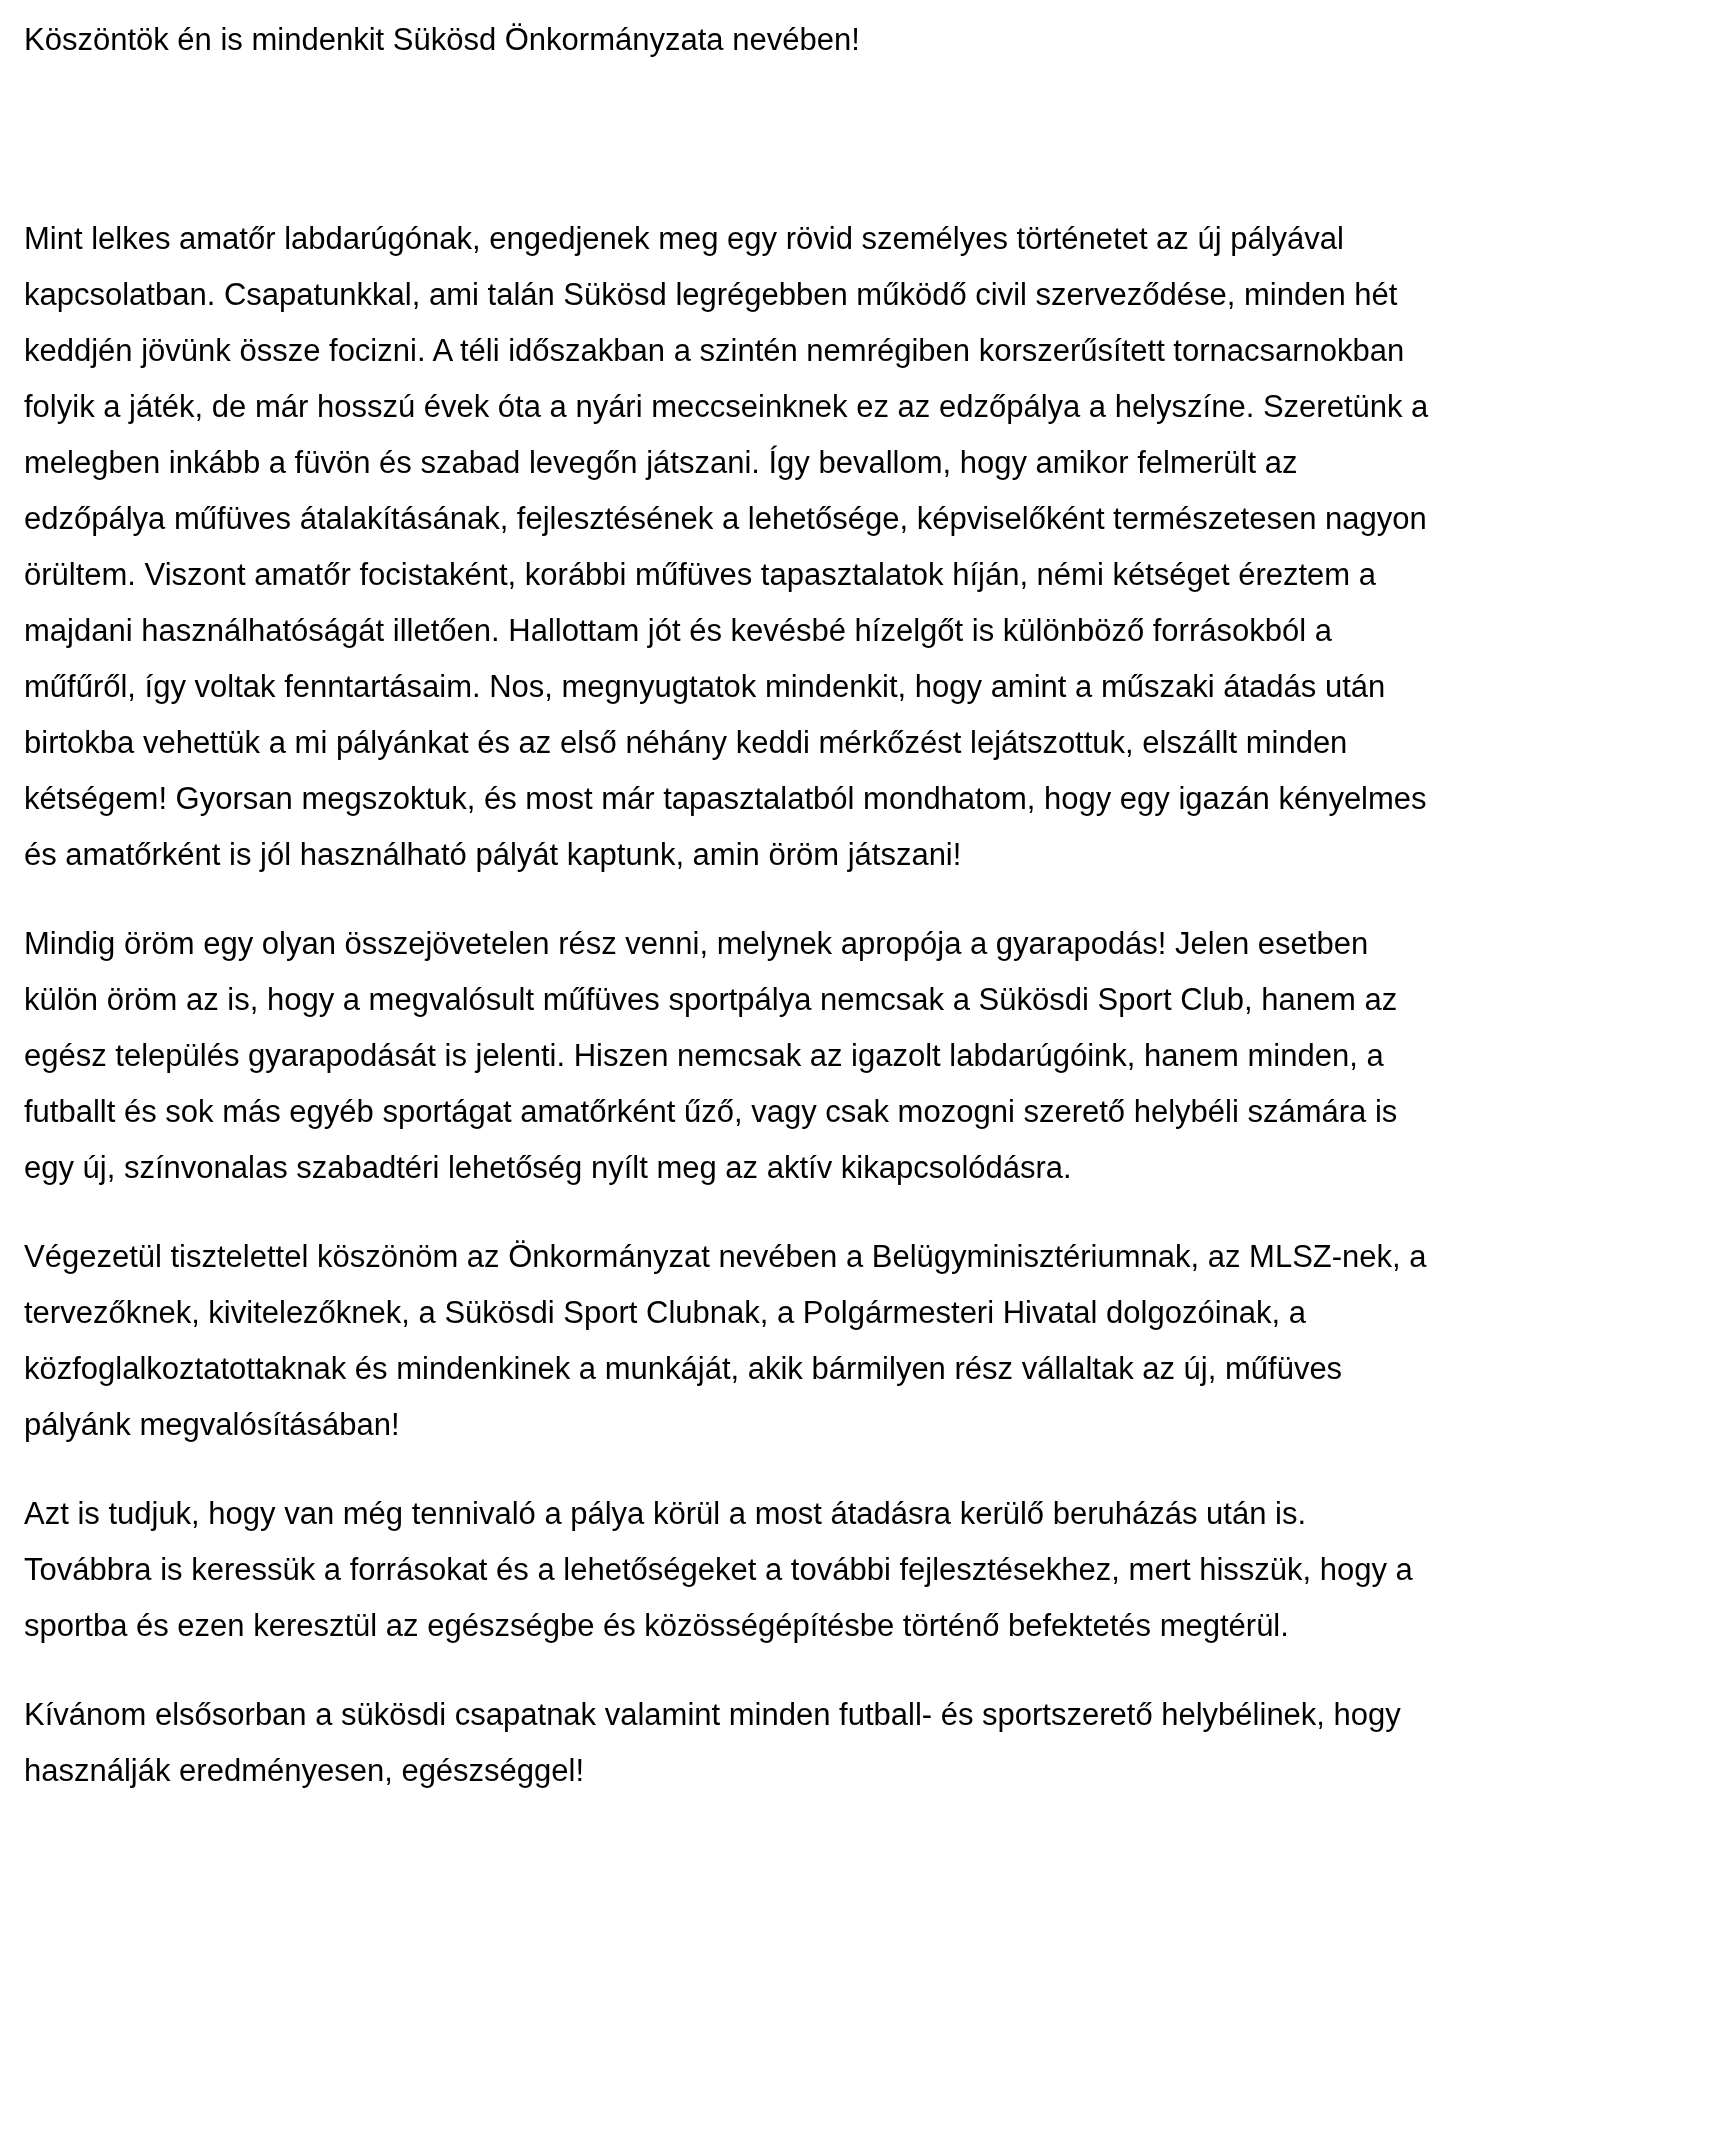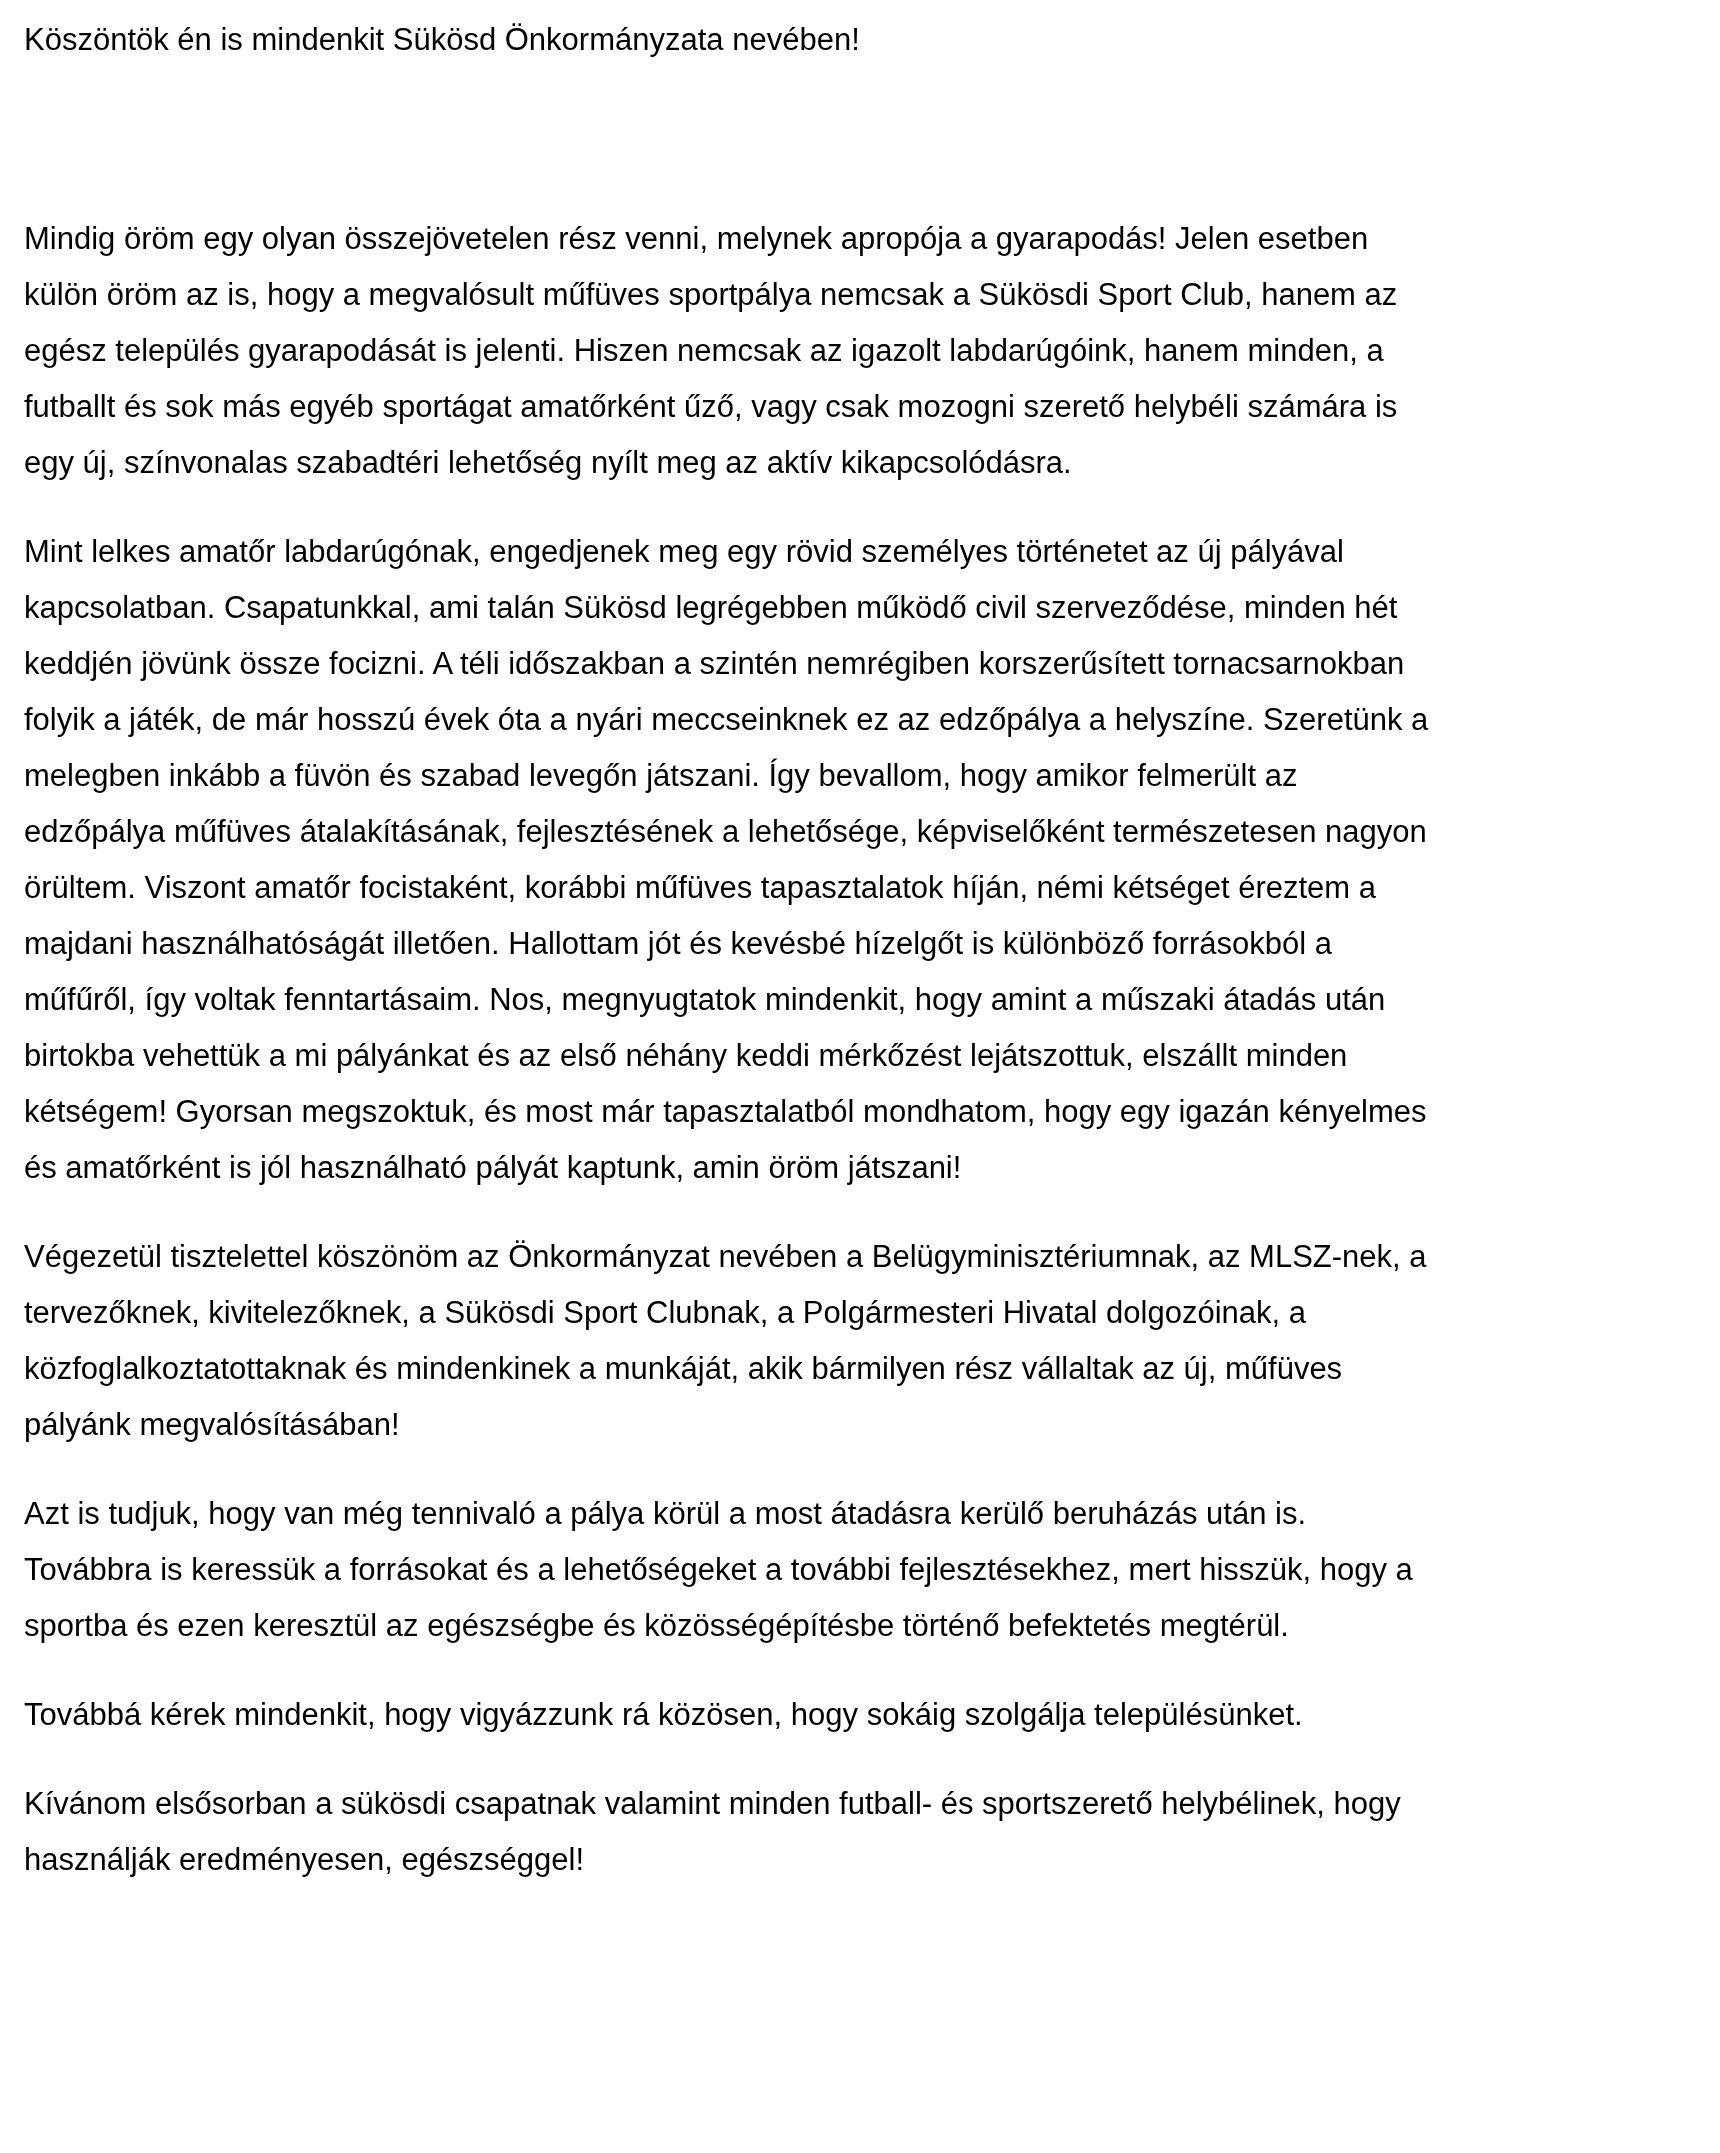--- a/index.html
+++ b/index.html
@@ -32,47 +32,46 @@
     margin: 0;
     white-space: pre-line;
   }
 </style>
 </head>
 <body>
 
 <div class="page">
   <p class="greeting">Köszöntök én is mindenkit Sükösd Önkormányzata nevében!</p>
 
-  <p class="para">Mindig öröm egy olyan összejövetelen rész venni, melynek apropója a gyarapodás! Jelen esetben
-külön öröm az is, hogy a megvalósult műfüves sportpálya nemcsak a Sükösdi Sport Club, hanem az
-egész település gyarapodását is jelenti. Hiszen nemcsak az igazolt labdarúgóink, hanem minden, a
-futballt és sok más egyéb sportágat amatőrként űző, vagy csak mozogni szerető helybéli számára is
-egy új, színvonalas szabadtéri lehetőség nyílt meg az aktív kikapcsolódásra.</p>
-
   <p class="para">Mint lelkes amatőr labdarúgónak, engedjenek meg egy rövid személyes történetet az új pályával
 kapcsolatban. Csapatunkkal, ami talán Sükösd legrégebben működő civil szerveződése, minden hét
 keddjén jövünk össze focizni. A téli időszakban a szintén nemrégiben korszerűsített tornacsarnokban
 folyik a játék, de már hosszú évek óta a nyári meccseinknek ez az edzőpálya a helyszíne. Szeretünk a
 melegben inkább a füvön és szabad levegőn játszani. Így bevallom, hogy amikor felmerült az
 edzőpálya műfüves átalakításának, fejlesztésének a lehetősége, képviselőként természetesen nagyon
 örültem. Viszont amatőr focistaként, korábbi műfüves tapasztalatok híján, némi kétséget éreztem a
 majdani használhatóságát illetően. Hallottam jót és kevésbé hízelgőt is különböző forrásokból a
 műfűről, így voltak fenntartásaim. Nos, megnyugtatok mindenkit, hogy amint a műszaki átadás után
 birtokba vehettük a mi pályánkat és az első néhány keddi mérkőzést lejátszottuk, elszállt minden
 kétségem! Gyorsan megszoktuk, és most már tapasztalatból mondhatom, hogy egy igazán kényelmes
 és amatőrként is jól használható pályát kaptunk, amin öröm játszani!</p>
 
+  <p class="para">Mindig öröm egy olyan összejövetelen rész venni, melynek apropója a gyarapodás! Jelen esetben
+külön öröm az is, hogy a megvalósult műfüves sportpálya nemcsak a Sükösdi Sport Club, hanem az
+egész település gyarapodását is jelenti. Hiszen nemcsak az igazolt labdarúgóink, hanem minden, a
+futballt és sok más egyéb sportágat amatőrként űző, vagy csak mozogni szerető helybéli számára is
+egy új, színvonalas szabadtéri lehetőség nyílt meg az aktív kikapcsolódásra.</p>
+
   <p class="para">Végezetül tisztelettel köszönöm az Önkormányzat nevében a Belügyminisztériumnak, az MLSZ-nek, a
 tervezőknek, kivitelezőknek, a Sükösdi Sport Clubnak, a Polgármesteri Hivatal dolgozóinak, a
 közfoglalkoztatottaknak és mindenkinek a munkáját, akik bármilyen rész vállaltak az új, műfüves
 pályánk megvalósításában!</p>
 
   <p class="para">Azt is tudjuk, hogy van még tennivaló a pálya körül a most átadásra kerülő beruházás után is.
 Továbbra is keressük a forrásokat és a lehetőségeket a további fejlesztésekhez, mert hisszük, hogy a
 sportba és ezen keresztül az egészségbe és közösségépítésbe történő befektetés megtérül.</p>
 
-  <p class="para">Továbbá kérek mindenkit, hogy vigyázzunk rá közösen, hogy sokáig szolgálja településünket.</p>
 
   <p class="para">Kívánom elsősorban a sükösdi csapatnak valamint minden futball- és sportszerető helybélinek, hogy
 használják eredményesen, egészséggel!</p>
 
 </div>
 
 
 </body></html>

